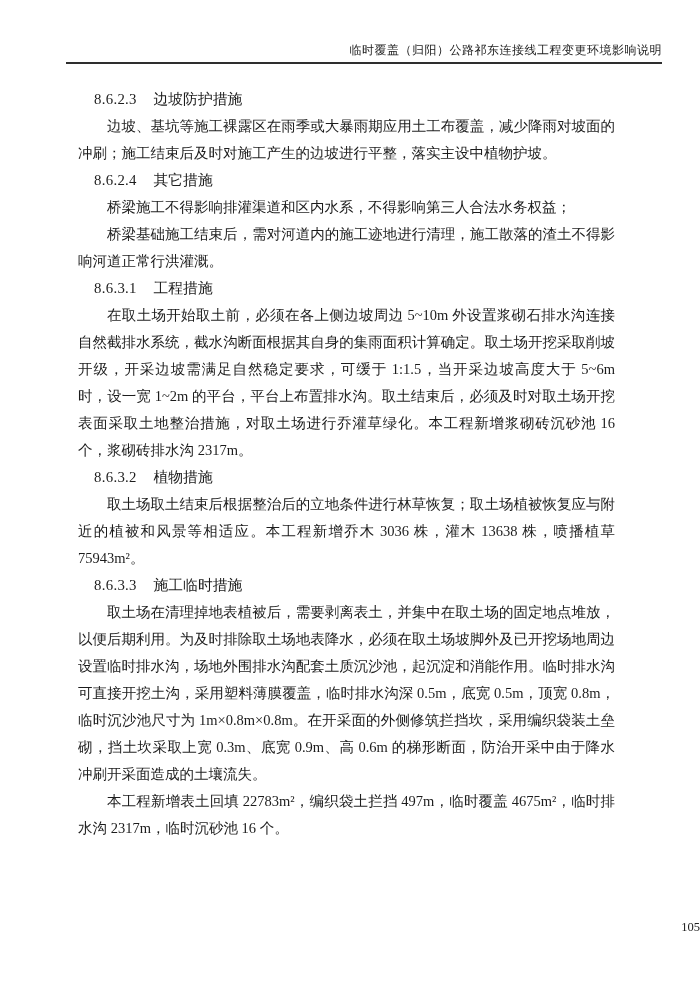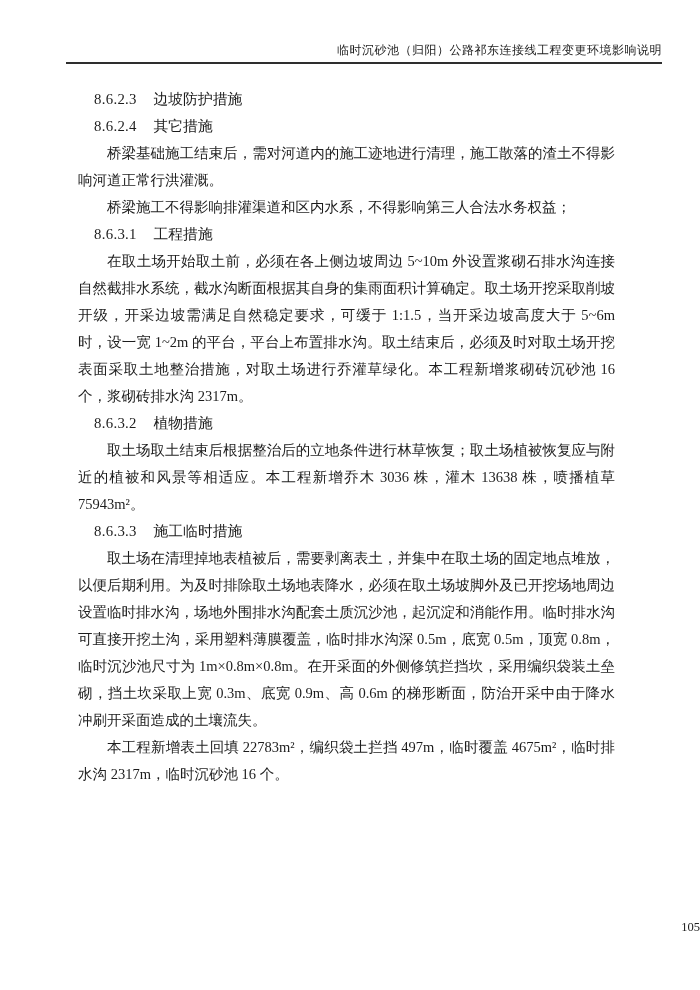--- a/index.html
+++ b/index.html
@@ -73,37 +73,38 @@
     font-size: 12.5px;
     color: #222222;
   }
 </style>
 </head>
 <body>
 
 <div class="page">
 
   <div class="header">
-    <span>临时沉砂池（归阳）公路祁东连接线工程变更环境影响说明</span>
+    <span>临时覆盖（归阳）公路祁东连接线工程变更环境影响说明</span>
   </div>
 
   <div class="content" id="content">
       <section class="section level-4">
     <h3 class="sec-heading">
       <span class="sec-num">8.6.2.3</span>
       <span class="sec-title">边坡防护措施</span>
     </h3>
+  <p class="para">边坡、基坑等施工裸露区在雨季或大暴雨期应用土工布覆盖，减少降雨对坡面的冲刷；施工结束后及时对施工产生的边坡进行平整，落实主设中植物护坡。</p>
       </section>
       <section class="section level-4">
     <h3 class="sec-heading">
       <span class="sec-num">8.6.2.4</span>
       <span class="sec-title">其它措施</span>
     </h3>
+        <p class="para">桥梁施工不得影响排灌渠道和区内水系，不得影响第三人合法水务权益；</p>
         <p class="para">桥梁基础施工结束后，需对河道内的施工迹地进行清理，施工散落的渣土不得影响河道正常行洪灌溉。</p>
-        <p class="para">桥梁施工不得影响排灌渠道和区内水系，不得影响第三人合法水务权益；</p>
       </section>
       <section class="section level-4">
     <h3 class="sec-heading">
       <span class="sec-num">8.6.3.1</span>
       <span class="sec-title">工程措施</span>
     </h3>
   <p class="para">在取土场开始取土前，必须在各上侧边坡周边 5~10m 外设置浆砌石排水沟连接自然截排水系统，截水沟断面根据其自身的集雨面积计算确定。取土场开挖采取削坡开级，开采边坡需满足自然稳定要求，可缓于 1:1.5，当开采边坡高度大于 5~6m 时，设一宽 1~2m 的平台，平台上布置排水沟。取土结束后，必须及时对取土场开挖表面采取土地整治措施，对取土场进行乔灌草绿化。本工程新增浆砌砖沉砂池 16 个，浆砌砖排水沟 2317m。</p>
       </section>
       <section class="section level-4">
     <h3 class="sec-heading">

